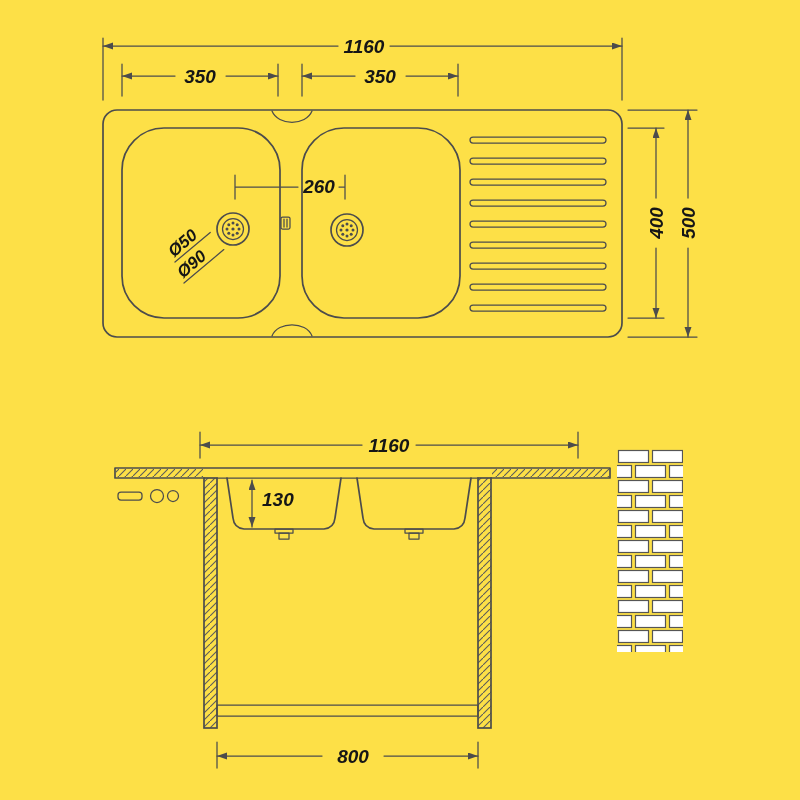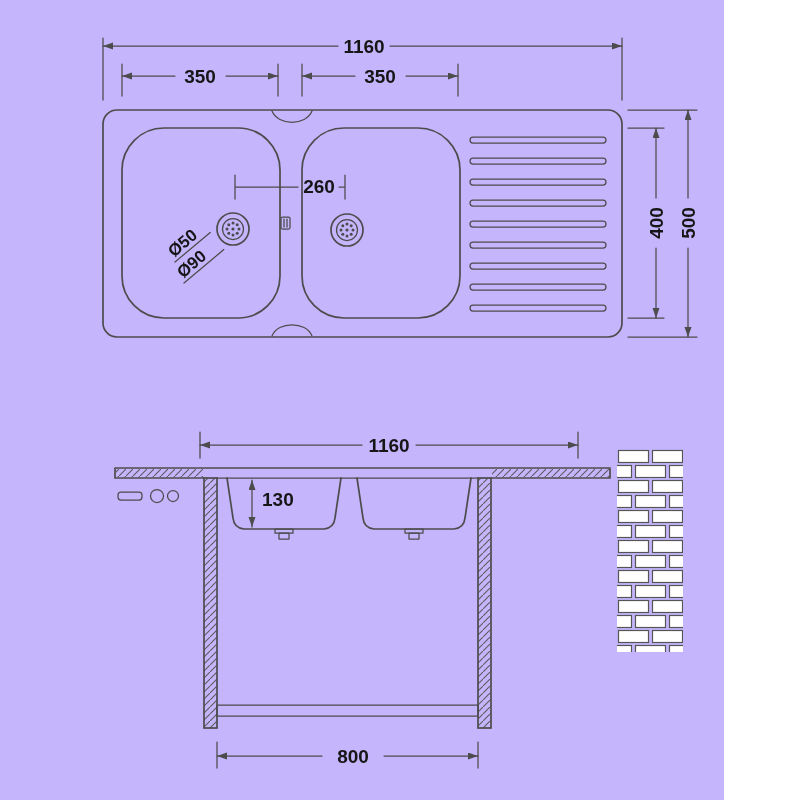--- a/index.html
+++ b/index.html
@@ -1,17 +1,17 @@
 <!DOCTYPE html>
 <html><head>
 <meta charset="utf-8">
 <style>
   html,body { margin:0; padding:0; background:#ffffff; }
-  .canvas { width:724px; height:800px; background:#c4b5fd; position:relative;
-            font-family:"Liberation Sans", sans-serif; }
+  .canvas { width:800px; height:800px; background:#fde047; position:relative;
+            font-family:"Liberation Sans", sans-serif;font-style:italic; }
   svg { display:block; }
   svg text { font-family:"Liberation Sans", sans-serif; font-weight:600;
              font-size:19px; fill:#161616; }
   .t-sm { font-size:17px; }
   .ln   { stroke:#4c4c4c; stroke-width:1.7; fill:none;
           stroke-linecap:round; stroke-linejoin:round; }
   .thin { stroke-width:1.25; }
   .dot  { fill:#4c4c4c; stroke:none; }
   .hatch-wall { fill:url(#hatchPat); stroke:#4c4c4c; stroke-width:1.7; }
   .hatch-flat { fill:url(#hatchPat); stroke:none; }

